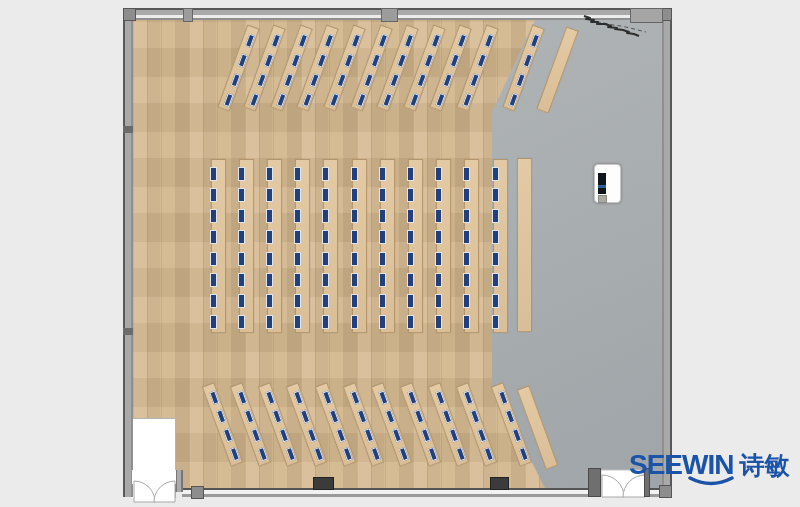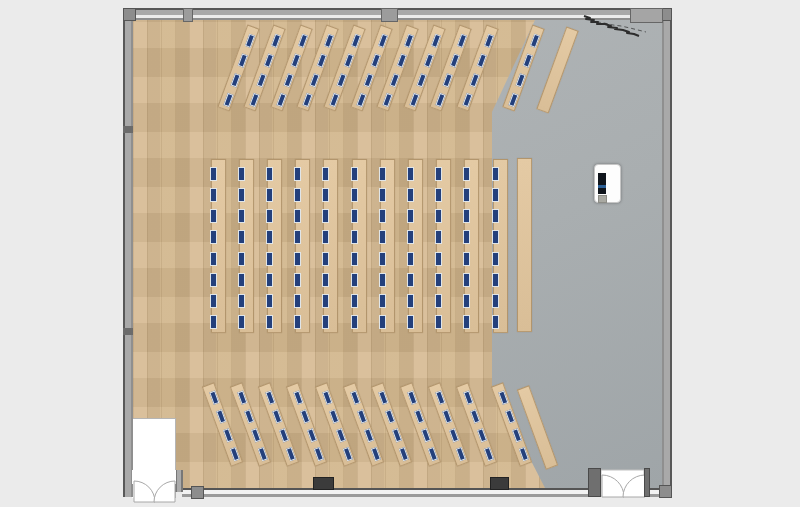--- a/index.html
+++ b/index.html
@@ -387,14 +387,20 @@
       <path d="M602 475 A22 22 0 0 1 624 497 L602 497 Z" fill="#ffffff" stroke="#a8a8a8" stroke-width="1"></path>
       <path d="M645 475 A22 22 0 0 0 623 497 L645 497 Z" fill="#ffffff" stroke="#a8a8a8" stroke-width="1"></path>
     </g>
 
     <g stroke="#2d2d2d" fill="none" stroke-linejoin="round">
       <path d="M584 16 l6 2 -4 1 8 1 -3 2 7 0 -1 2 8 0 6 2 -3 1 9 1 -2 1 8 1 6 2 -2 1 7 1 5 2" stroke-width="2"></path>
       <path d="M590 20 l8 2 6 1 9 2 8 1 9 2 8 2 8 2" stroke-width="1" stroke-dasharray="4 3" opacity="0.7"></path>
     </g>
   </svg>
 
+  <div class="logo">
+    <span class="logo-en">SEEWIN</span><span class="logo-cn">诗敏</span>
+    <svg class="logo-smile" width="48" height="13" viewBox="0 0 48 13">
+      <path d="M3 2 Q24 13 45 2" fill="none" stroke="currentColor" stroke-width="3.5" stroke-linecap="round"></path>
+    </svg>
+  </div>
 
 </div>
 
 </body></html>

